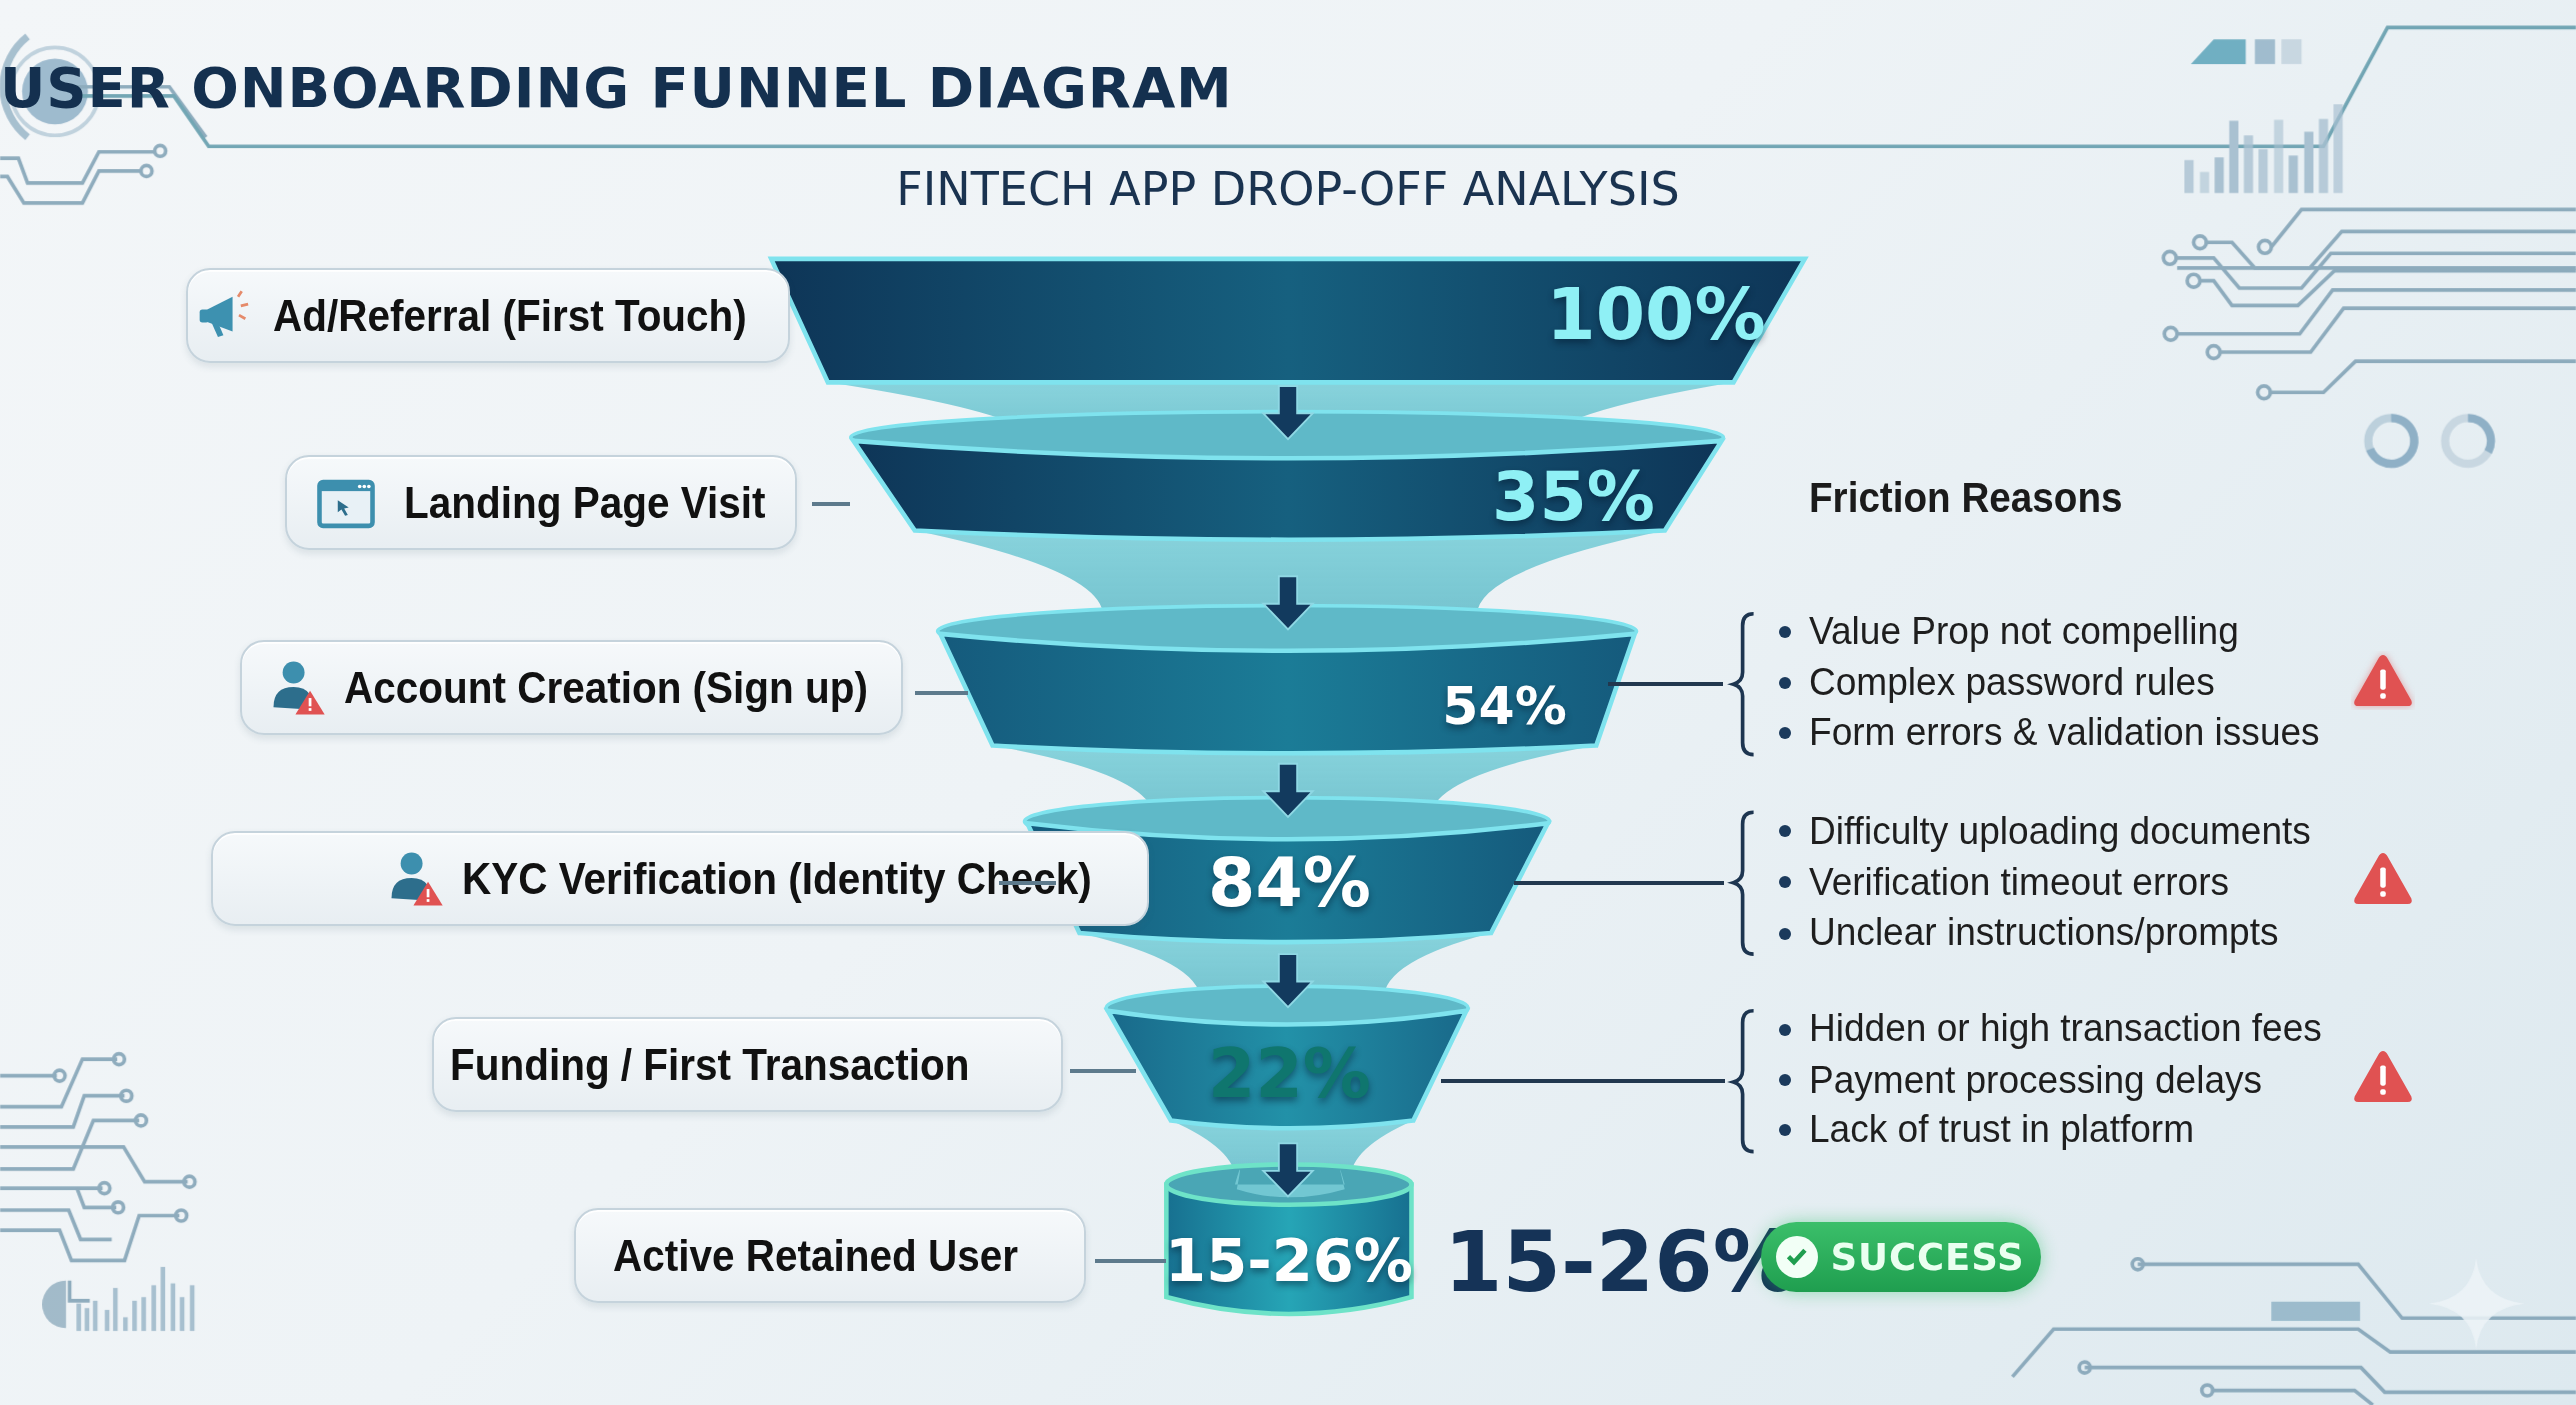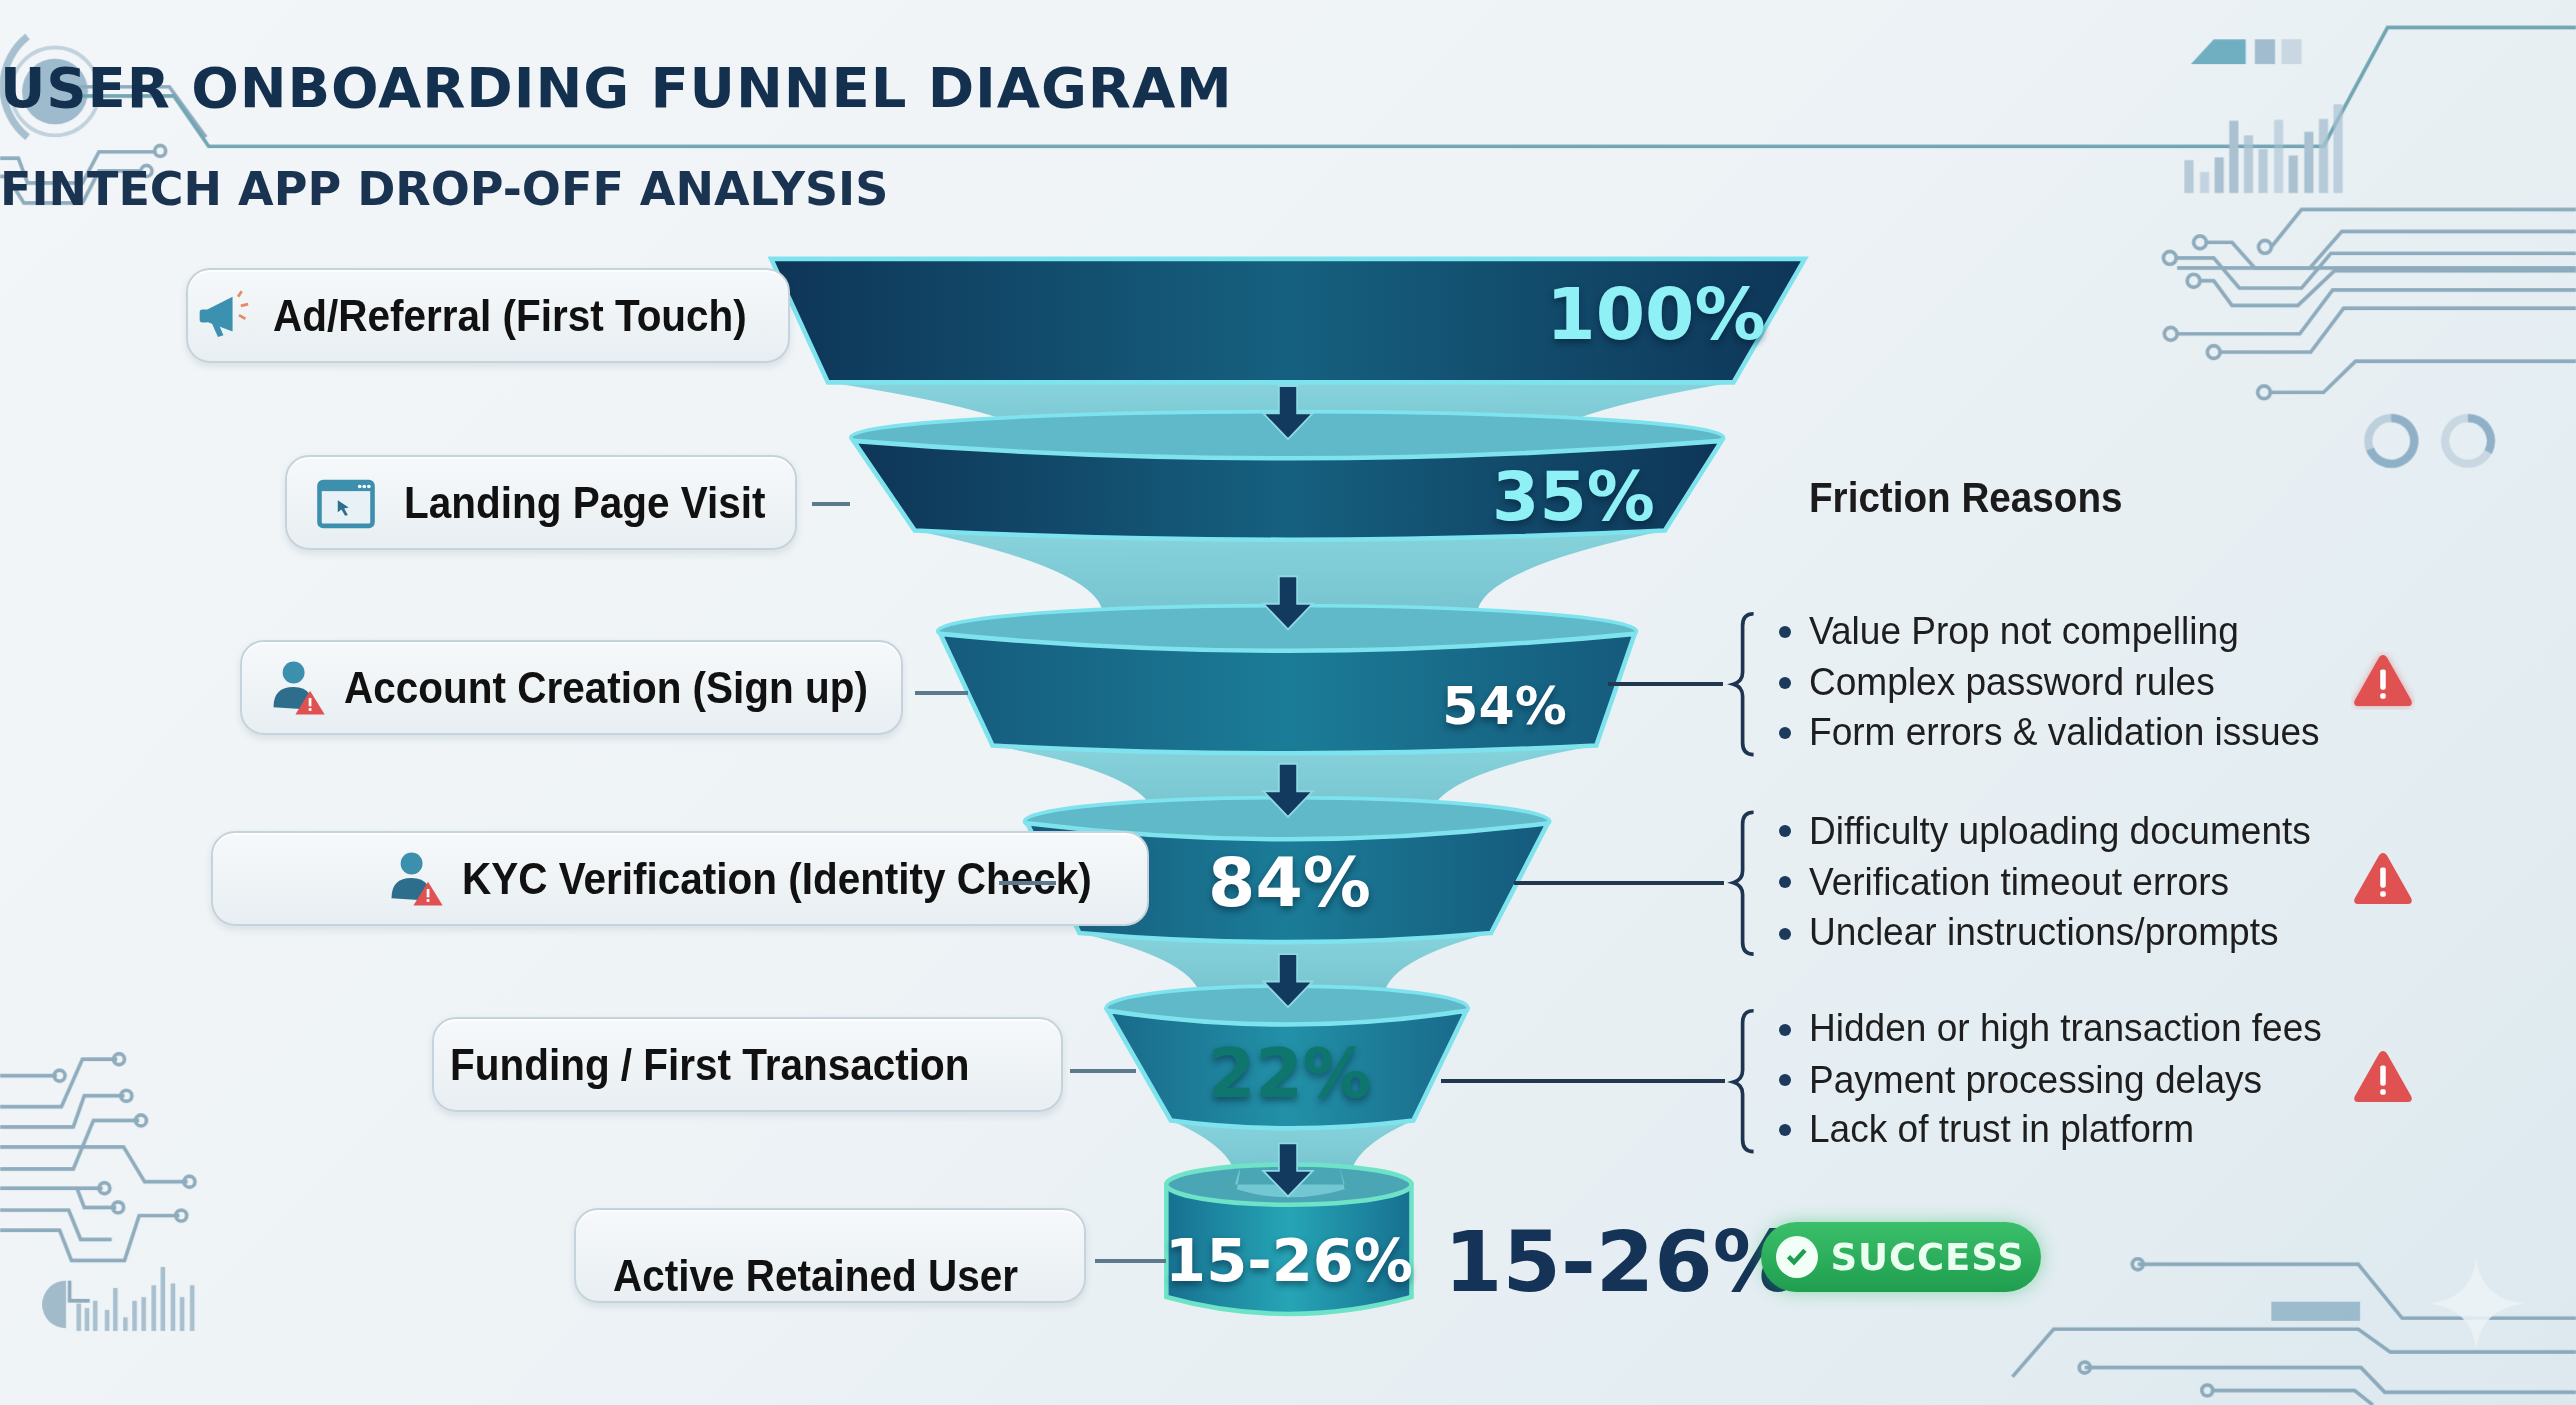--- a/index.html
+++ b/index.html
@@ -3,21 +3,21 @@
 <meta charset="utf-8">
 <style>
   html,body{margin:0;padding:0;}
   body{width:2576px;height:1405px;position:relative;overflow:hidden;
     background:linear-gradient(135deg,#f3f6f8 0%,#eef3f6 45%,#dde9ef 100%);
     font-family:"Liberation Sans",sans-serif;}
   .abs{position:absolute;}
   #deco{position:absolute;left:0;top:0;}
   .title{position:absolute;left:0;width:2576px;top:37px;text-align:left;font-family:"DejaVu Sans",sans-serif;font-weight:bold;
     font-size:56px;letter-spacing:0.9px;color:#14304f;line-height:101px;}
-  .subtitle{position:absolute;left:0;width:2576px;top:157px;font-family:"DejaVu Sans",sans-serif;font-weight:bold;
+  .subtitle{position:absolute;left:0;width:2576px;top:157px;text-align:center;font-family:"DejaVu Sans",sans-serif;font-weight:normal;
     font-size:46px;color:#1a3350;line-height:64px;}
   .label-box{position:absolute;height:95px;border-radius:24px;background:linear-gradient(180deg,#f6f9fb,#e8eef2);
     border:2.7px solid #c5d3dc;box-shadow:0 3.7px 7.3px rgba(60,90,110,0.12), inset 0 1.8px 0 #ffffff;
     display:flex;align-items:center;box-sizing:border-box;padding-left:8px;}
   .label-text{font-family:"Liberation Sans",sans-serif;font-weight:bold;font-size:44px;color:#111;white-space:nowrap;transform:scaleX(0.92);transform-origin:left center;}
   .icon{width:64px;height:64px;margin-right:12.8px;flex:0 0 auto;}
   .connector{position:absolute;height:3.7px;background:#5d7a8c;}
   .pct{position:absolute;font-family:"DejaVu Sans",sans-serif;font-weight:bold;text-align:center;
     text-shadow:0 3.7px 7.3px rgba(0,20,40,0.45);white-space:nowrap;}
   .friction-title{position:absolute;left:1809px;top:474px;font-family:"Liberation Sans",sans-serif;font-weight:bold;font-size:42px;color:#1b1b1b;transform:scaleX(0.92);transform-origin:left;}
@@ -243,21 +243,21 @@
   </svg>
   <span class="label-text">KYC Verification (Identity Check)</span>
 </div>
 <div class="connector" style="left:999px;top:881px;width:57px;"></div>
 
 <div class="label-box" style="left:432px;top:1017px;width:631px;padding-left:16px;">
   <span class="label-text">Funding / First Transaction</span>
 </div>
 <div class="connector" style="left:1070px;top:1069px;width:66px;"></div>
 
-<div class="label-box" style="left:574px;top:1208px;width:512px;padding-left:37px;align-items:flex-end;">
+<div class="label-box" style="left:574px;top:1208px;width:512px;padding-left:37px;">
   <span class="label-text">Active Retained User</span>
 </div>
 <div class="connector" style="left:1095px;top:1259px;width:71px;"></div>
 
 <div class="pct" style="left:1546px;top:273px;width:220px;font-size:71px;color:#8ff0f5;">100%</div>
 <div class="pct" style="left:1482px;top:457px;width:183px;font-size:68px;color:#8ff0f5;">35%</div>
 <div class="pct" style="left:1413px;top:648px;width:183px;font-size:52px;color:#ffffff;margin-top:28px;">54%</div>
 <div class="pct" style="left:1198px;top:843px;width:183px;font-size:68px;color:#ffffff;">84%</div>
 <div class="pct" style="left:1198px;top:1034px;width:183px;font-size:68px;color:#0f766e;">22%</div>
 <div class="pct" style="left:1162px;top:1226px;width:254px;font-size:59px;color:#ffffff;">15-26%</div>

